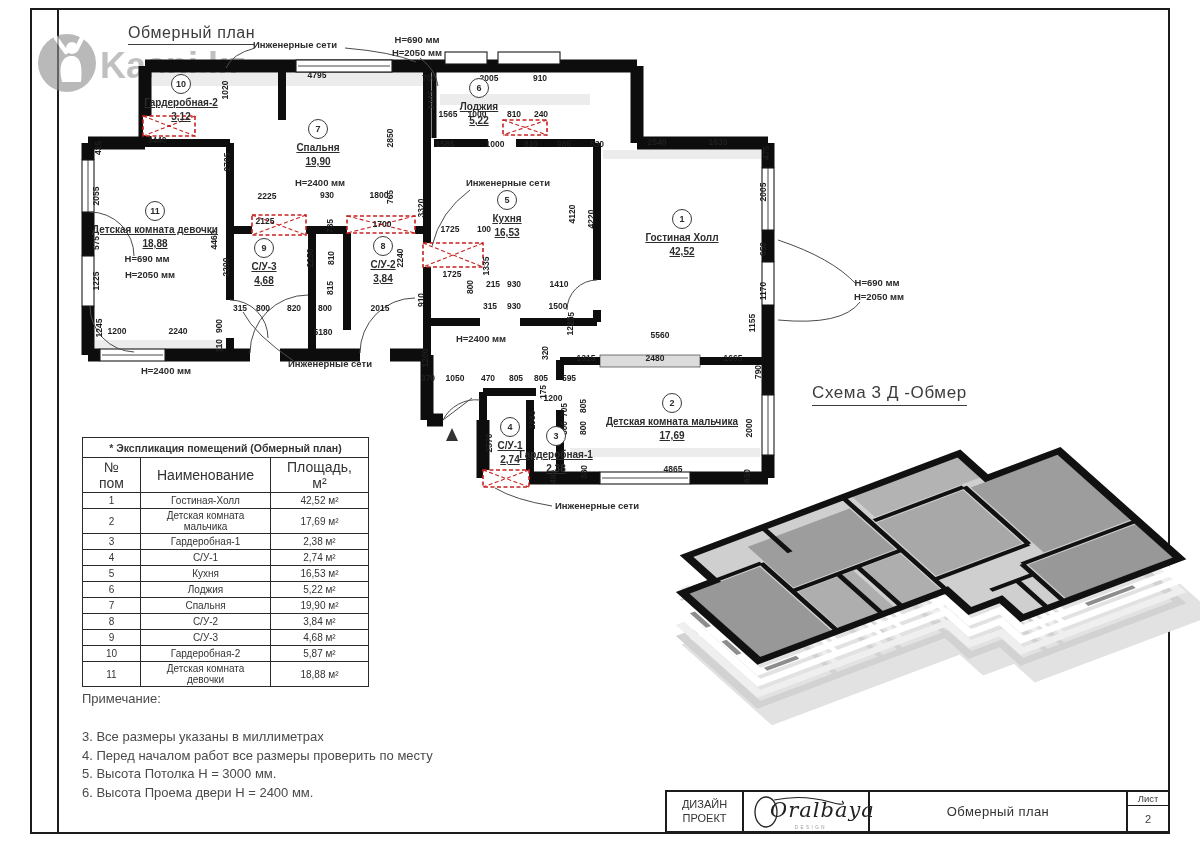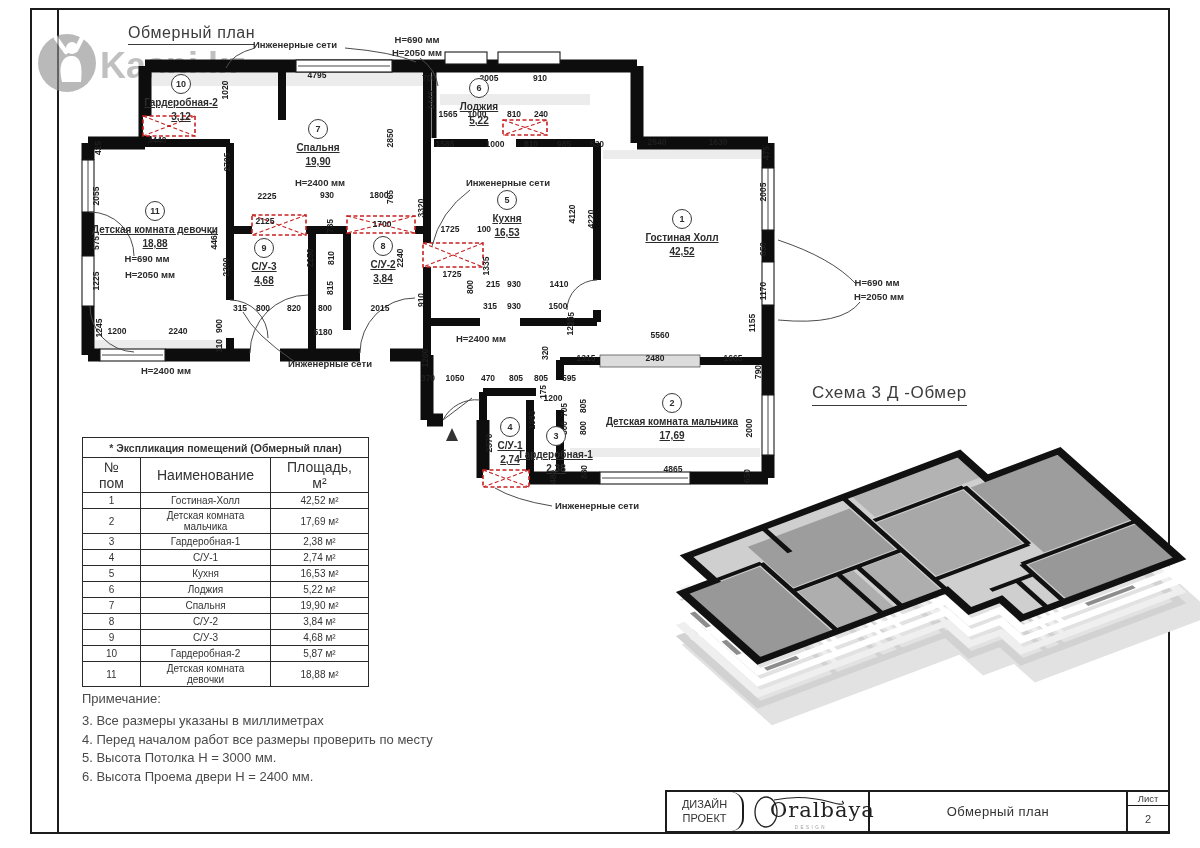--- a/index.html
+++ b/index.html
@@ -30,34 +30,34 @@
 
   
   .expl{position:absolute;left:82px;top:437px;width:272px;border-collapse:collapse;
         font-size:10px;color:#333;}
   .expl td,.expl th{border:1.4px solid #2a2a2a;text-align:center;padding:1px 16px;height:13px;}
   .expl .ttl{font-size:10.5px;font-weight:700;height:17px;}
   .expl thead th{font-weight:400;font-size:14px;}
 
   
   .notes{position:absolute;left:82px;top:690px;width:440px;font-size:13px;color:#4a4a4a;line-height:1.42;}
-  .notes .n-title{margin-bottom:4px;}
+  .notes .n-title{margin-bottom:20px;}
   .notes ul{list-style:none;margin:0;padding:0;}
 
   
   .tblock{position:absolute;left:665px;top:790px;width:505px;height:43px;border:2px solid #1c1c1c;
           box-sizing:border-box;display:flex;background:#fff;}
   .tb-cell{border-right:2px solid #1c1c1c;box-sizing:border-box;display:flex;align-items:center;justify-content:center;}
-  .tb-company{width:77px;flex-direction:column;font-size:11px;color:#333;line-height:1.25;border-radius:13px;}
+  .tb-company{width:77px;flex-direction:column;font-size:11px;color:#333;line-height:1.25;}
   .tb-logo{width:126px;position:relative;}
   .tb-doc{width:258px;font-size:13px;color:#333;letter-spacing:.4px;}
   .tb-sheet{width:40px;border-right:none;flex-direction:column;padding:0;}
   .tb-sheet .s-label{font-size:9.5px;border-bottom:1.6px solid #1c1c1c;width:100%;text-align:center;padding:1px 8px;box-sizing:border-box;}
   .tb-sheet .s-num{font-size:11px;flex:1;display:flex;align-items:center;justify-content:center;width:100%;}
-  .logo-script{font-family:"DejaVu Serif", serif;font-size:21px;color:#222;letter-spacing:1px;}
+  .logo-script{font-family:"DejaVu Serif", serif;font-style:italic;font-size:21px;color:#222;letter-spacing:1px;}
   .logo-sub{position:absolute;left:50%;transform:translateX(-35%);bottom:1px;font-size:4.5px;letter-spacing:2.5px;color:#999;}
 </style>
 </head>
 <body>
 
 <div class="frame"></div>
 <div class="frame-left-line"></div>
 
 <div class="top-title">Обмерный план</div>
 <div class="scheme3d-title">Схема 3 Д -Обмер</div>

